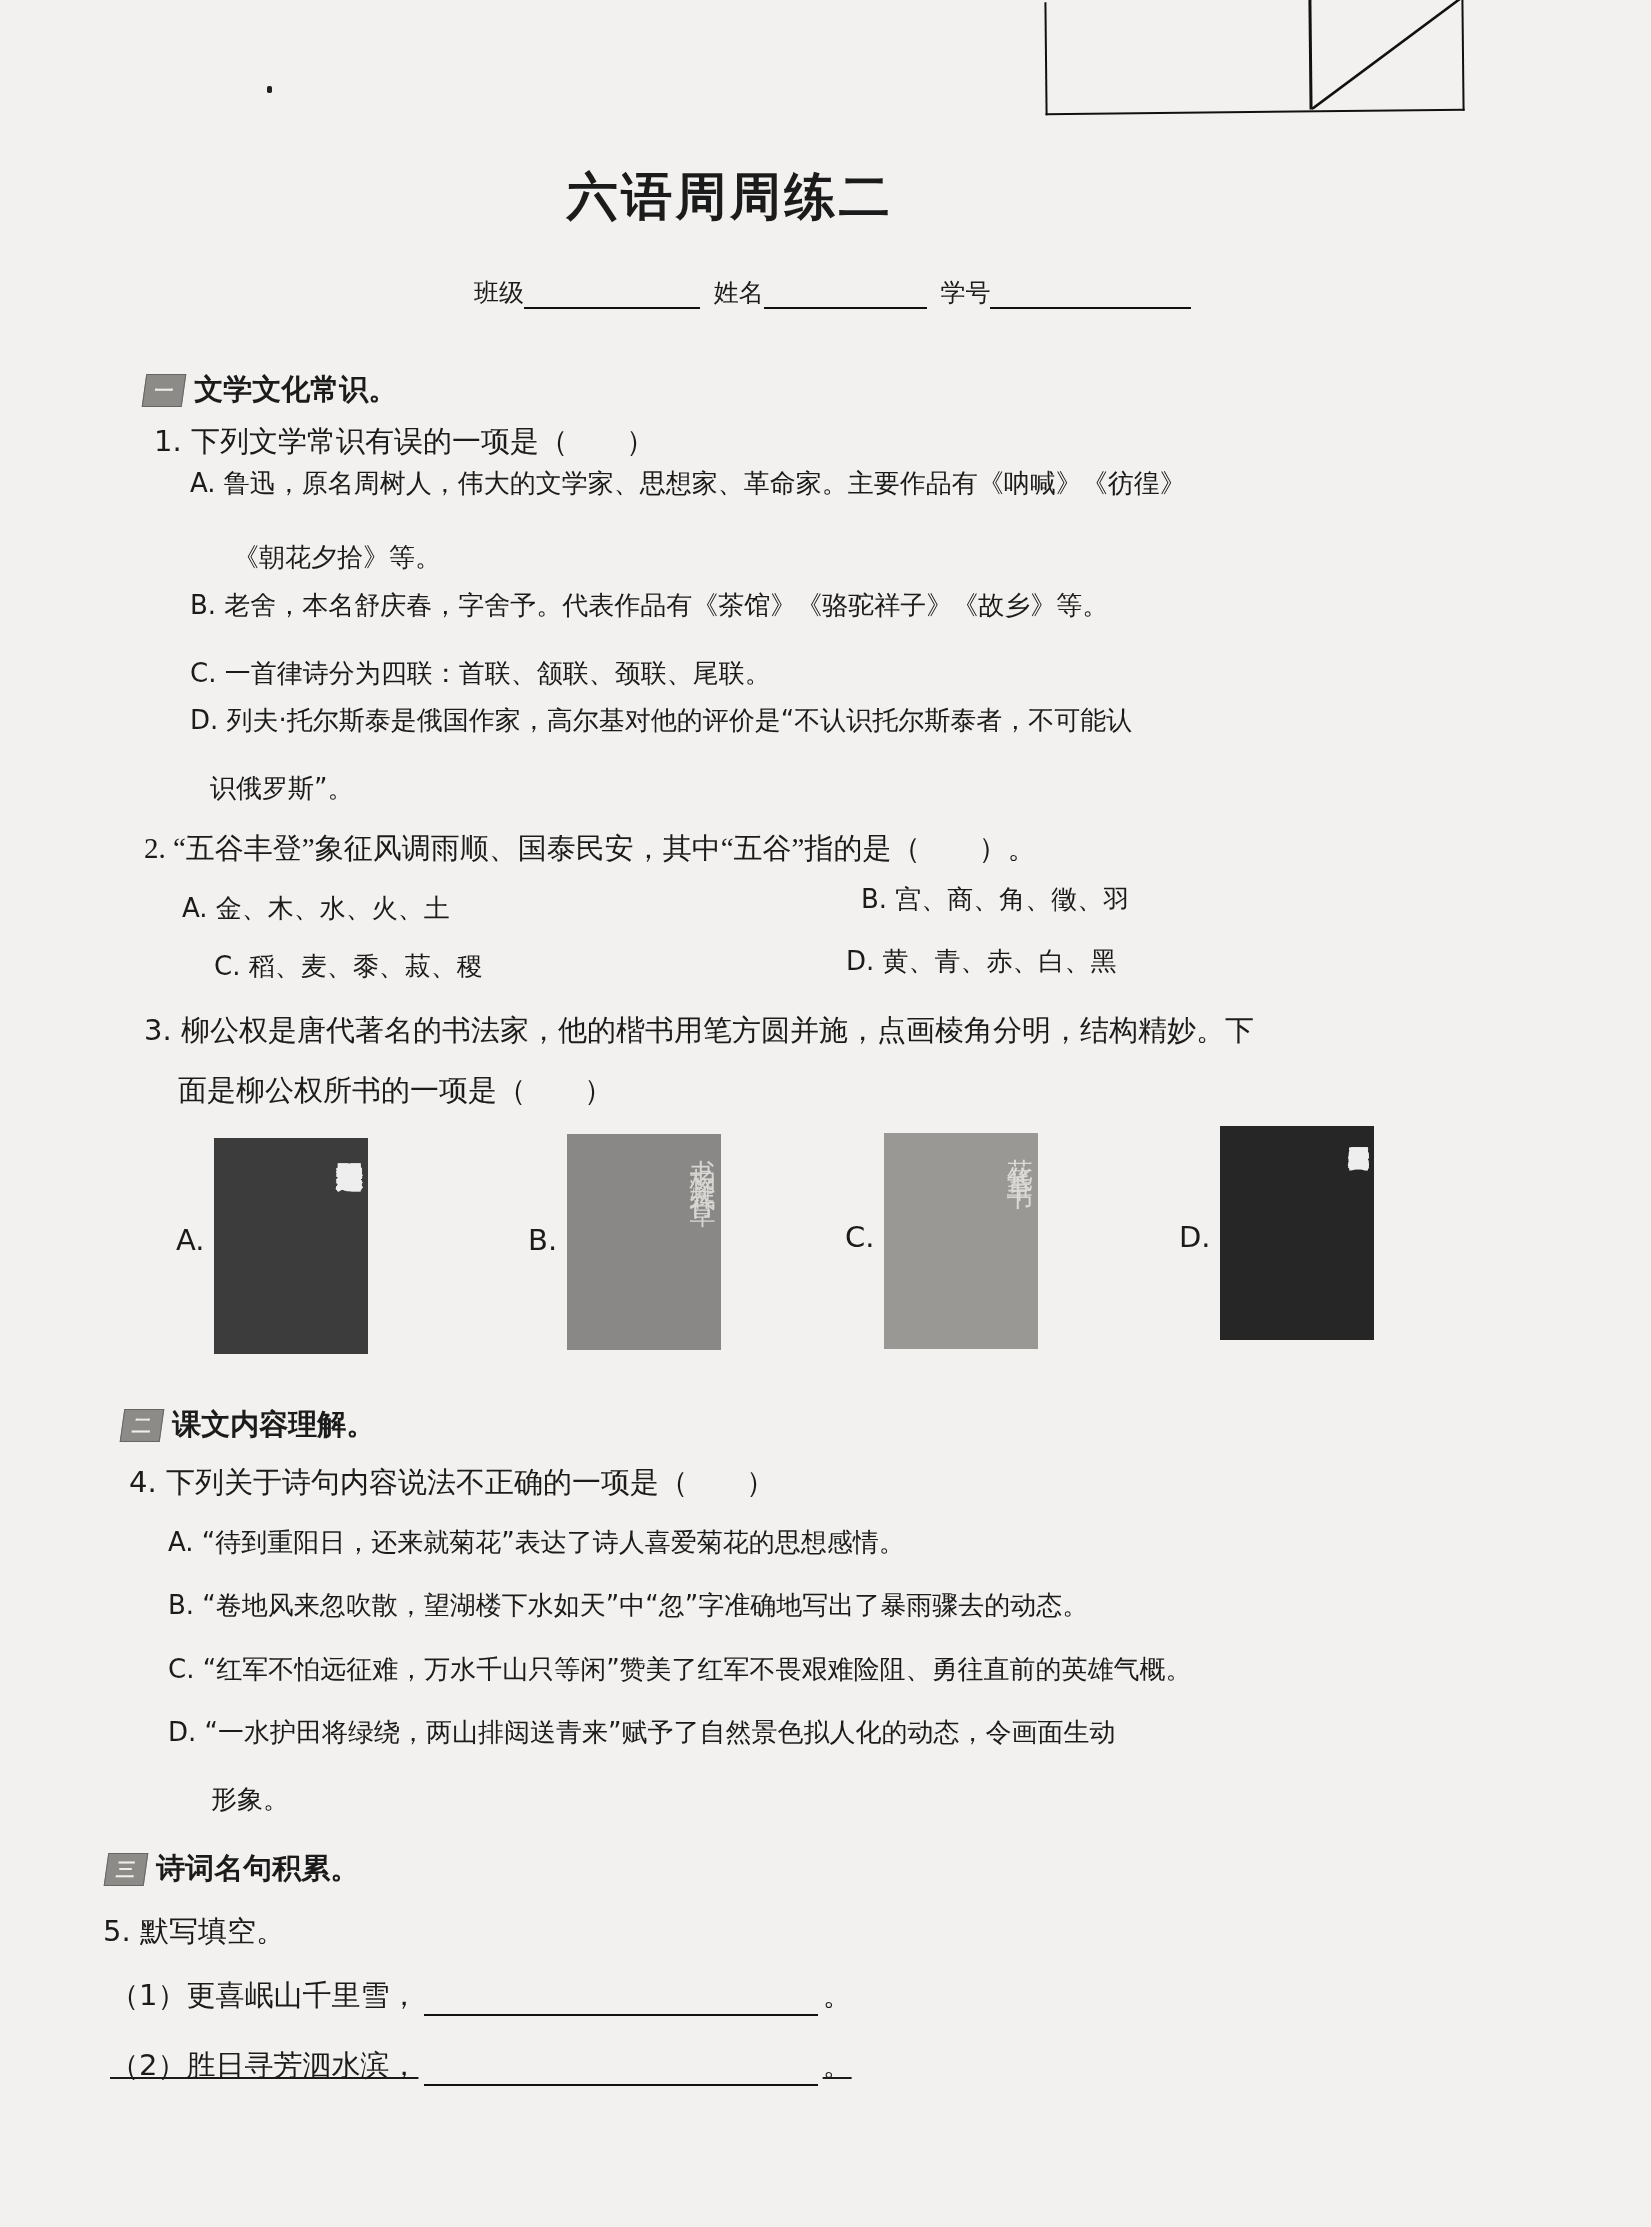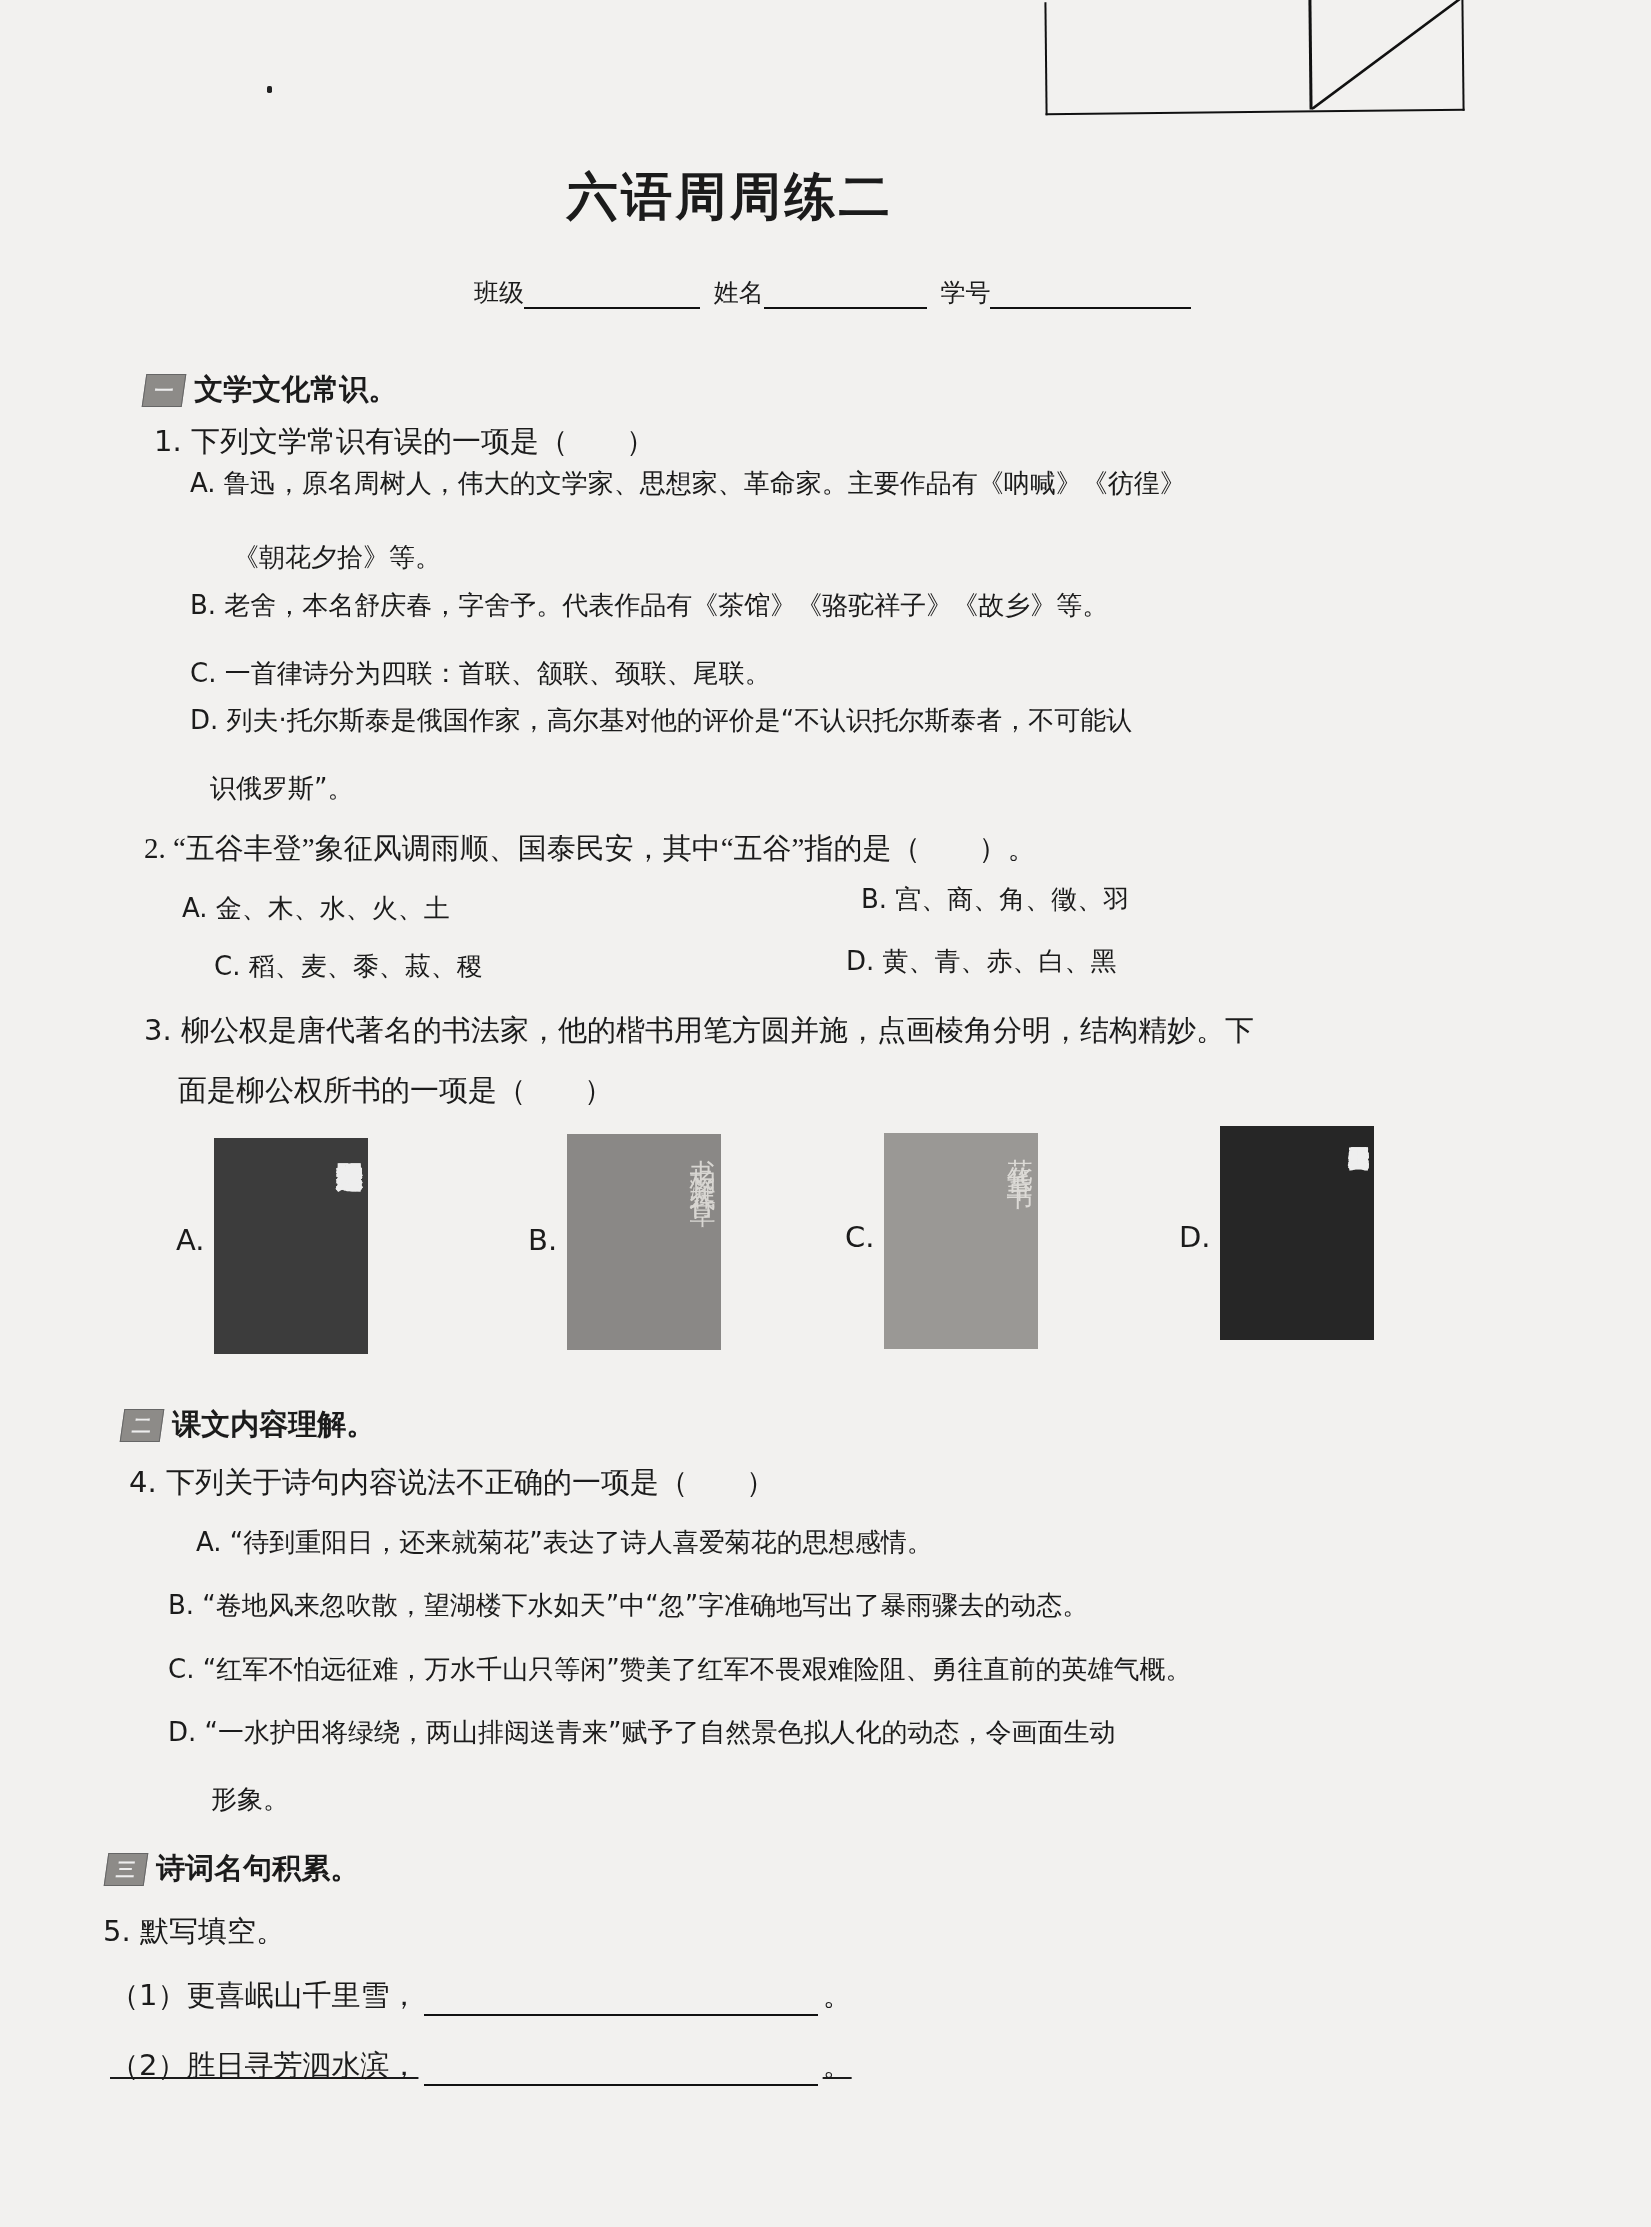--- a/index.html
+++ b/index.html
@@ -82,21 +82,21 @@
 
 <div class="abs img-label" style="left:1179px; top:1220px;">D.</div>
 <div class="abs img-card callig" style="left:1220px; top:1126px; height:214px; background:#262626; font-size:20.6px;">叶名列成选置交好思问为里不亦会天利所出更在亡王</div>
 
 <div class="abs sec" style="left:122px; top:1405px;">
   <span class="badge">二</span>
   <span>课文内容理解。</span>
 </div>
 
 <div class="abs q" style="left:129px; top:1463px;">4. 下列关于诗句内容说法不正确的一项是（　　）</div>
-<div class="abs opt" style="left:168px; top:1525px;margin-left:28px;">A. “待到重阳日，还来就菊花”表达了诗人喜爱菊花的思想感情。</div>
+<div class="abs opt" style="left:168px; top:1525px;">A. “待到重阳日，还来就菊花”表达了诗人喜爱菊花的思想感情。</div>
 <div class="abs opt" style="left:168px; top:1588px;">B. “卷地风来忽吹散，望湖楼下水如天”中“忽”字准确地写出了暴雨骤去的动态。</div>
 <div class="abs opt" style="left:168px; top:1652px;">C. “红军不怕远征难，万水千山只等闲”赞美了红军不畏艰难险阻、勇往直前的英雄气概。</div>
 <div class="abs opt" style="left:168px; top:1715px;">D. “一水护田将绿绕，两山排闼送青来”赋予了自然景色拟人化的动态，令画面生动</div>
 <div class="abs opt" style="left:211px; top:1782px;">形象。</div>
 
 <div class="abs sec" style="left:106px; top:1849px;">
   <span class="badge">三</span>
   <span>诗词名句积累。</span>
 </div>
 

